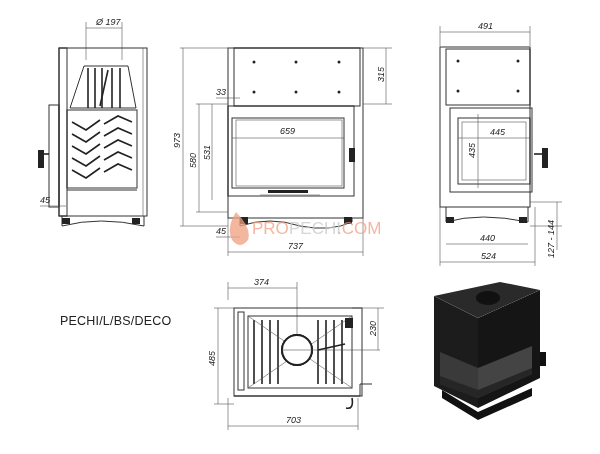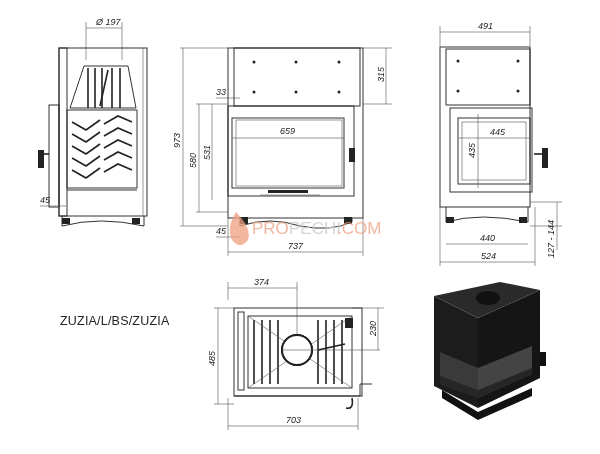--- a/index.html
+++ b/index.html
@@ -8,21 +8,21 @@
   .dim{font-family:"Liberation Sans",sans-serif;font-size:9px;fill:#222;font-style:italic;}
   .title{position:absolute;left:60px;top:314px;font-size:12.5px;color:#222;letter-spacing:0.2px;}
   .ln{stroke:#333;stroke-width:1;fill:none;}
   .thin{stroke:#555;stroke-width:0.6;fill:none;}
   .thk{stroke:#222;stroke-width:1.6;fill:none;}
   .blk{fill:#222;}
 </style>
 </head>
 <body>
 
-<div class="title">ZUZIA/L/BS/ZUZIA</div>
+<div class="title">PECHI/L/BS/DECO</div>
 
 <svg width="600" height="454" viewBox="0 0 600 454">
 
   <g>
 
     <line class="thin" x1="86" y1="22" x2="86" y2="60"></line>
     <line class="thin" x1="122" y1="22" x2="122" y2="60"></line>
     <line class="thin" x1="86" y1="28" x2="122" y2="28"></line>
     <text class="dim" x="96" y="25">Ø 197</text>
 

